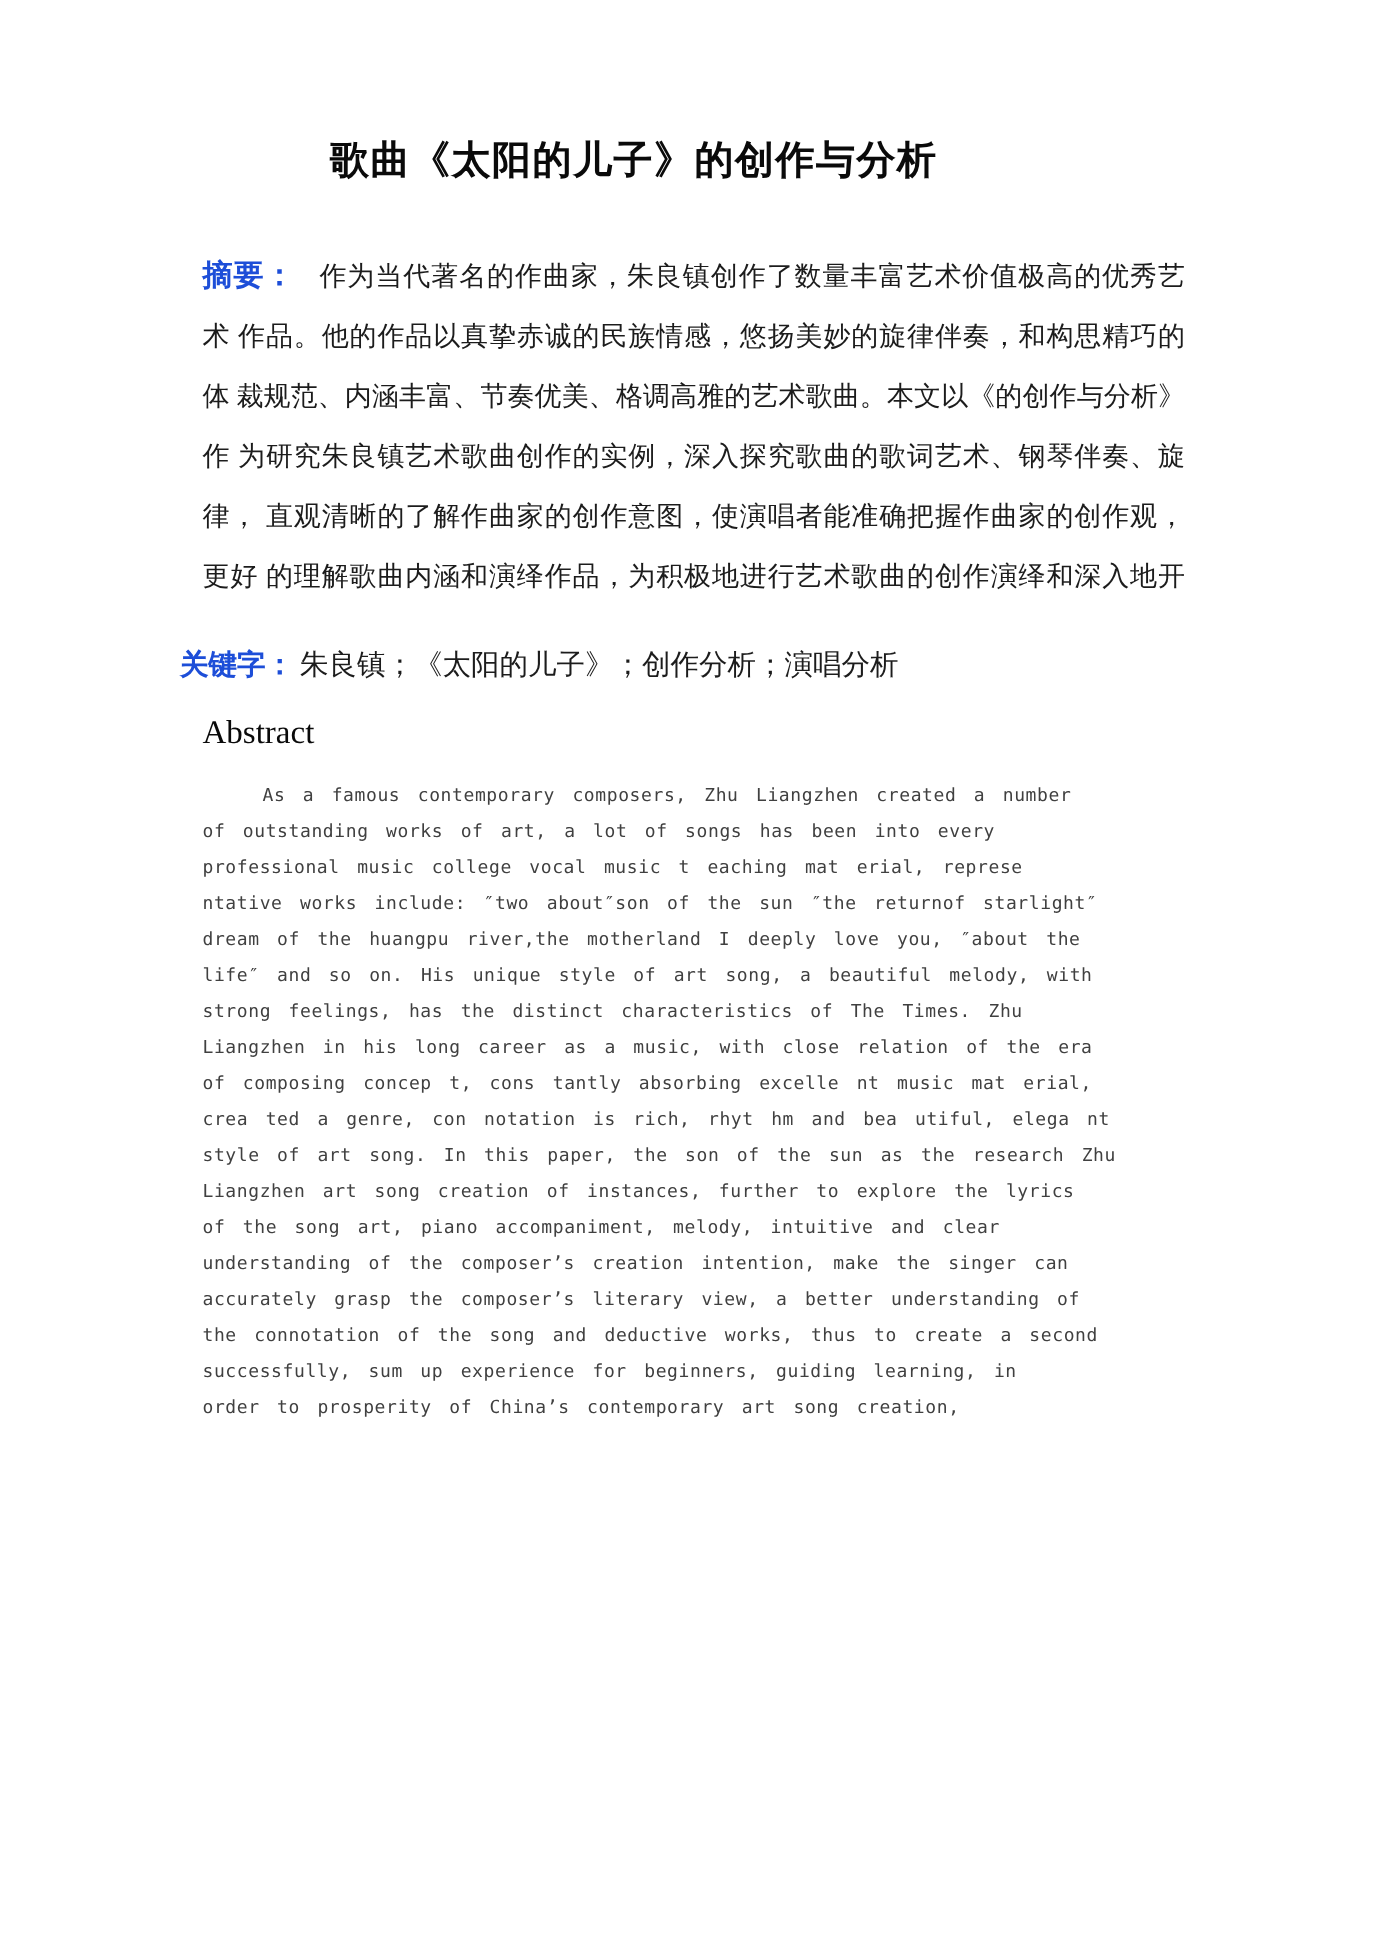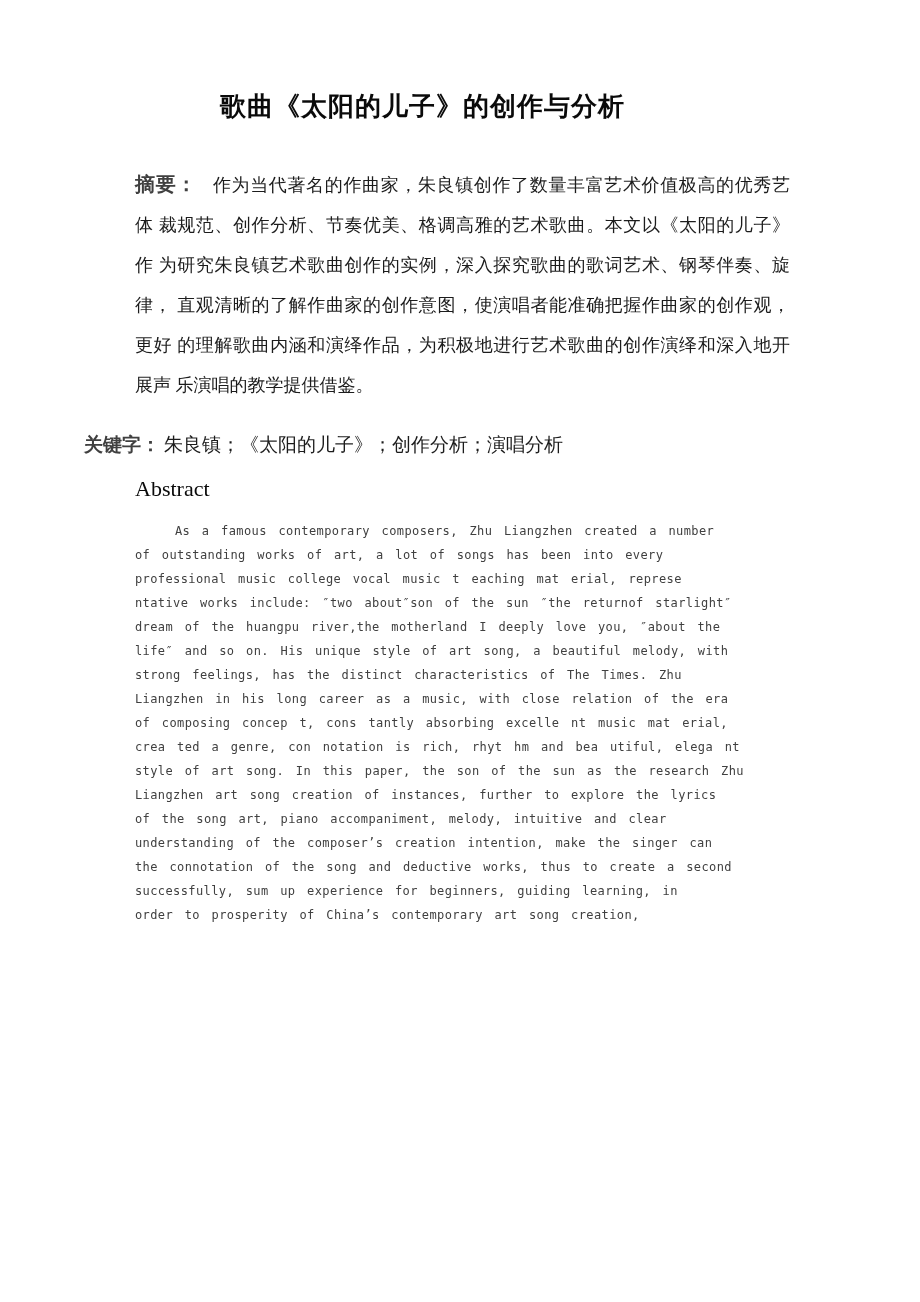--- a/index.html
+++ b/index.html
@@ -40,26 +40,26 @@
     text-align: justify;
     text-align-last: justify;
   }
   .cn-line.cn-last {
     text-align: left;
     text-align-last: left;
   }
   .label-bold {
     font-weight: bold;
     font-size: 20px;
-    color: #404040;
+    color: #1d4ed8;
     margin-right: 16px;
   }
   .keywords-line {
     margin-top: 20px;
-    margin-left: 84px;
+    margin-left: 120px;
     width: 690px;
     font-size: 19px;
     line-height: 40px;
     color: #1c1c1c;
   }
   .keywords-line .label-bold { margin-right: 4px; font-size: 19px; }
   .abstract-en-heading {
     margin-top: 8px;
     margin-left: 135px;
     font-size: 22px;
@@ -89,25 +89,25 @@
 <body>
 
 <div class="page">
 
   <div class="doc-title">歌曲《太阳的儿子》的创作与分析</div>
 
   <div class="abstract-cn">
     <div class="cn-line">
       <span class="label-bold">摘要：</span><span>作为当代著名的作曲家，朱良镇创作了数量丰富艺术价值极高的优秀艺</span>
     </div>
-      <div class="cn-line">体 裁规范、创作分析、节奏优美、格调高雅的艺术歌曲。本文以《太阳的儿子》</div>
+    <div class="cn-line">术 作品。他的作品以真挚赤诚的民族情感，悠扬美妙的旋律伴奏，和构思精巧的</div>
+      <div class="cn-line">体 裁规范、内涵丰富、节奏优美、格调高雅的艺术歌曲。本文以《的创作与分析》</div>
       <div class="cn-line">作 为研究朱良镇艺术歌曲创作的实例，深入探究歌曲的歌词艺术、钢琴伴奏、旋</div>
       <div class="cn-line">律， 直观清晰的了解作曲家的创作意图，使演唱者能准确把握作曲家的创作观，</div>
       <div class="cn-line">更好 的理解歌曲内涵和演绎作品，为积极地进行艺术歌曲的创作演绎和深入地开</div>
-    <div class="cn-line cn-last">展声 乐演唱的教学提供借鉴。</div>
   </div>
 
   <div class="keywords-line">
     <span class="label-bold">关键字：</span><span>朱良镇；《太阳的儿子》；创作分析；演唱分析</span>
   </div>
 
   <div class="abstract-en-heading">Abstract</div>
 
   <div class="abstract-en">
     <div class="en-line en-first">As a famous contemporary composers, Zhu Liangzhen created a number</div>
@@ -117,18 +117,19 @@
       <div class="en-line">dream of the huangpu river,the motherland I deeply love you, ″about the</div>
       <div class="en-line">life″ and so on. His unique style of art song, a beautiful melody, with</div>
       <div class="en-line">strong feelings, has the distinct characteristics of The Times. Zhu</div>
       <div class="en-line">Liangzhen in his long career as a music, with close relation of the era</div>
       <div class="en-line">of composing concep t, cons tantly absorbing excelle nt music mat erial,</div>
       <div class="en-line">crea ted a genre, con notation is rich, rhyt hm and bea utiful, elega nt</div>
       <div class="en-line">style of art song. In this paper, the son of the sun as the research Zhu</div>
       <div class="en-line">Liangzhen art song creation of instances, further to explore the lyrics</div>
       <div class="en-line">of the song art, piano accompaniment, melody, intuitive and clear</div>
       <div class="en-line">understanding of the composer’s creation intention, make the singer can</div>
+      <div class="en-line">accurately grasp the composer’s literary view, a better understanding of</div>
       <div class="en-line">the connotation of the song and deductive works, thus to create a second</div>
       <div class="en-line">successfully, sum up experience for beginners, guiding learning, in</div>
       <div class="en-line">order to prosperity of China’s contemporary art song creation,</div>
   </div>
 
 </div>
 
 </body></html>

